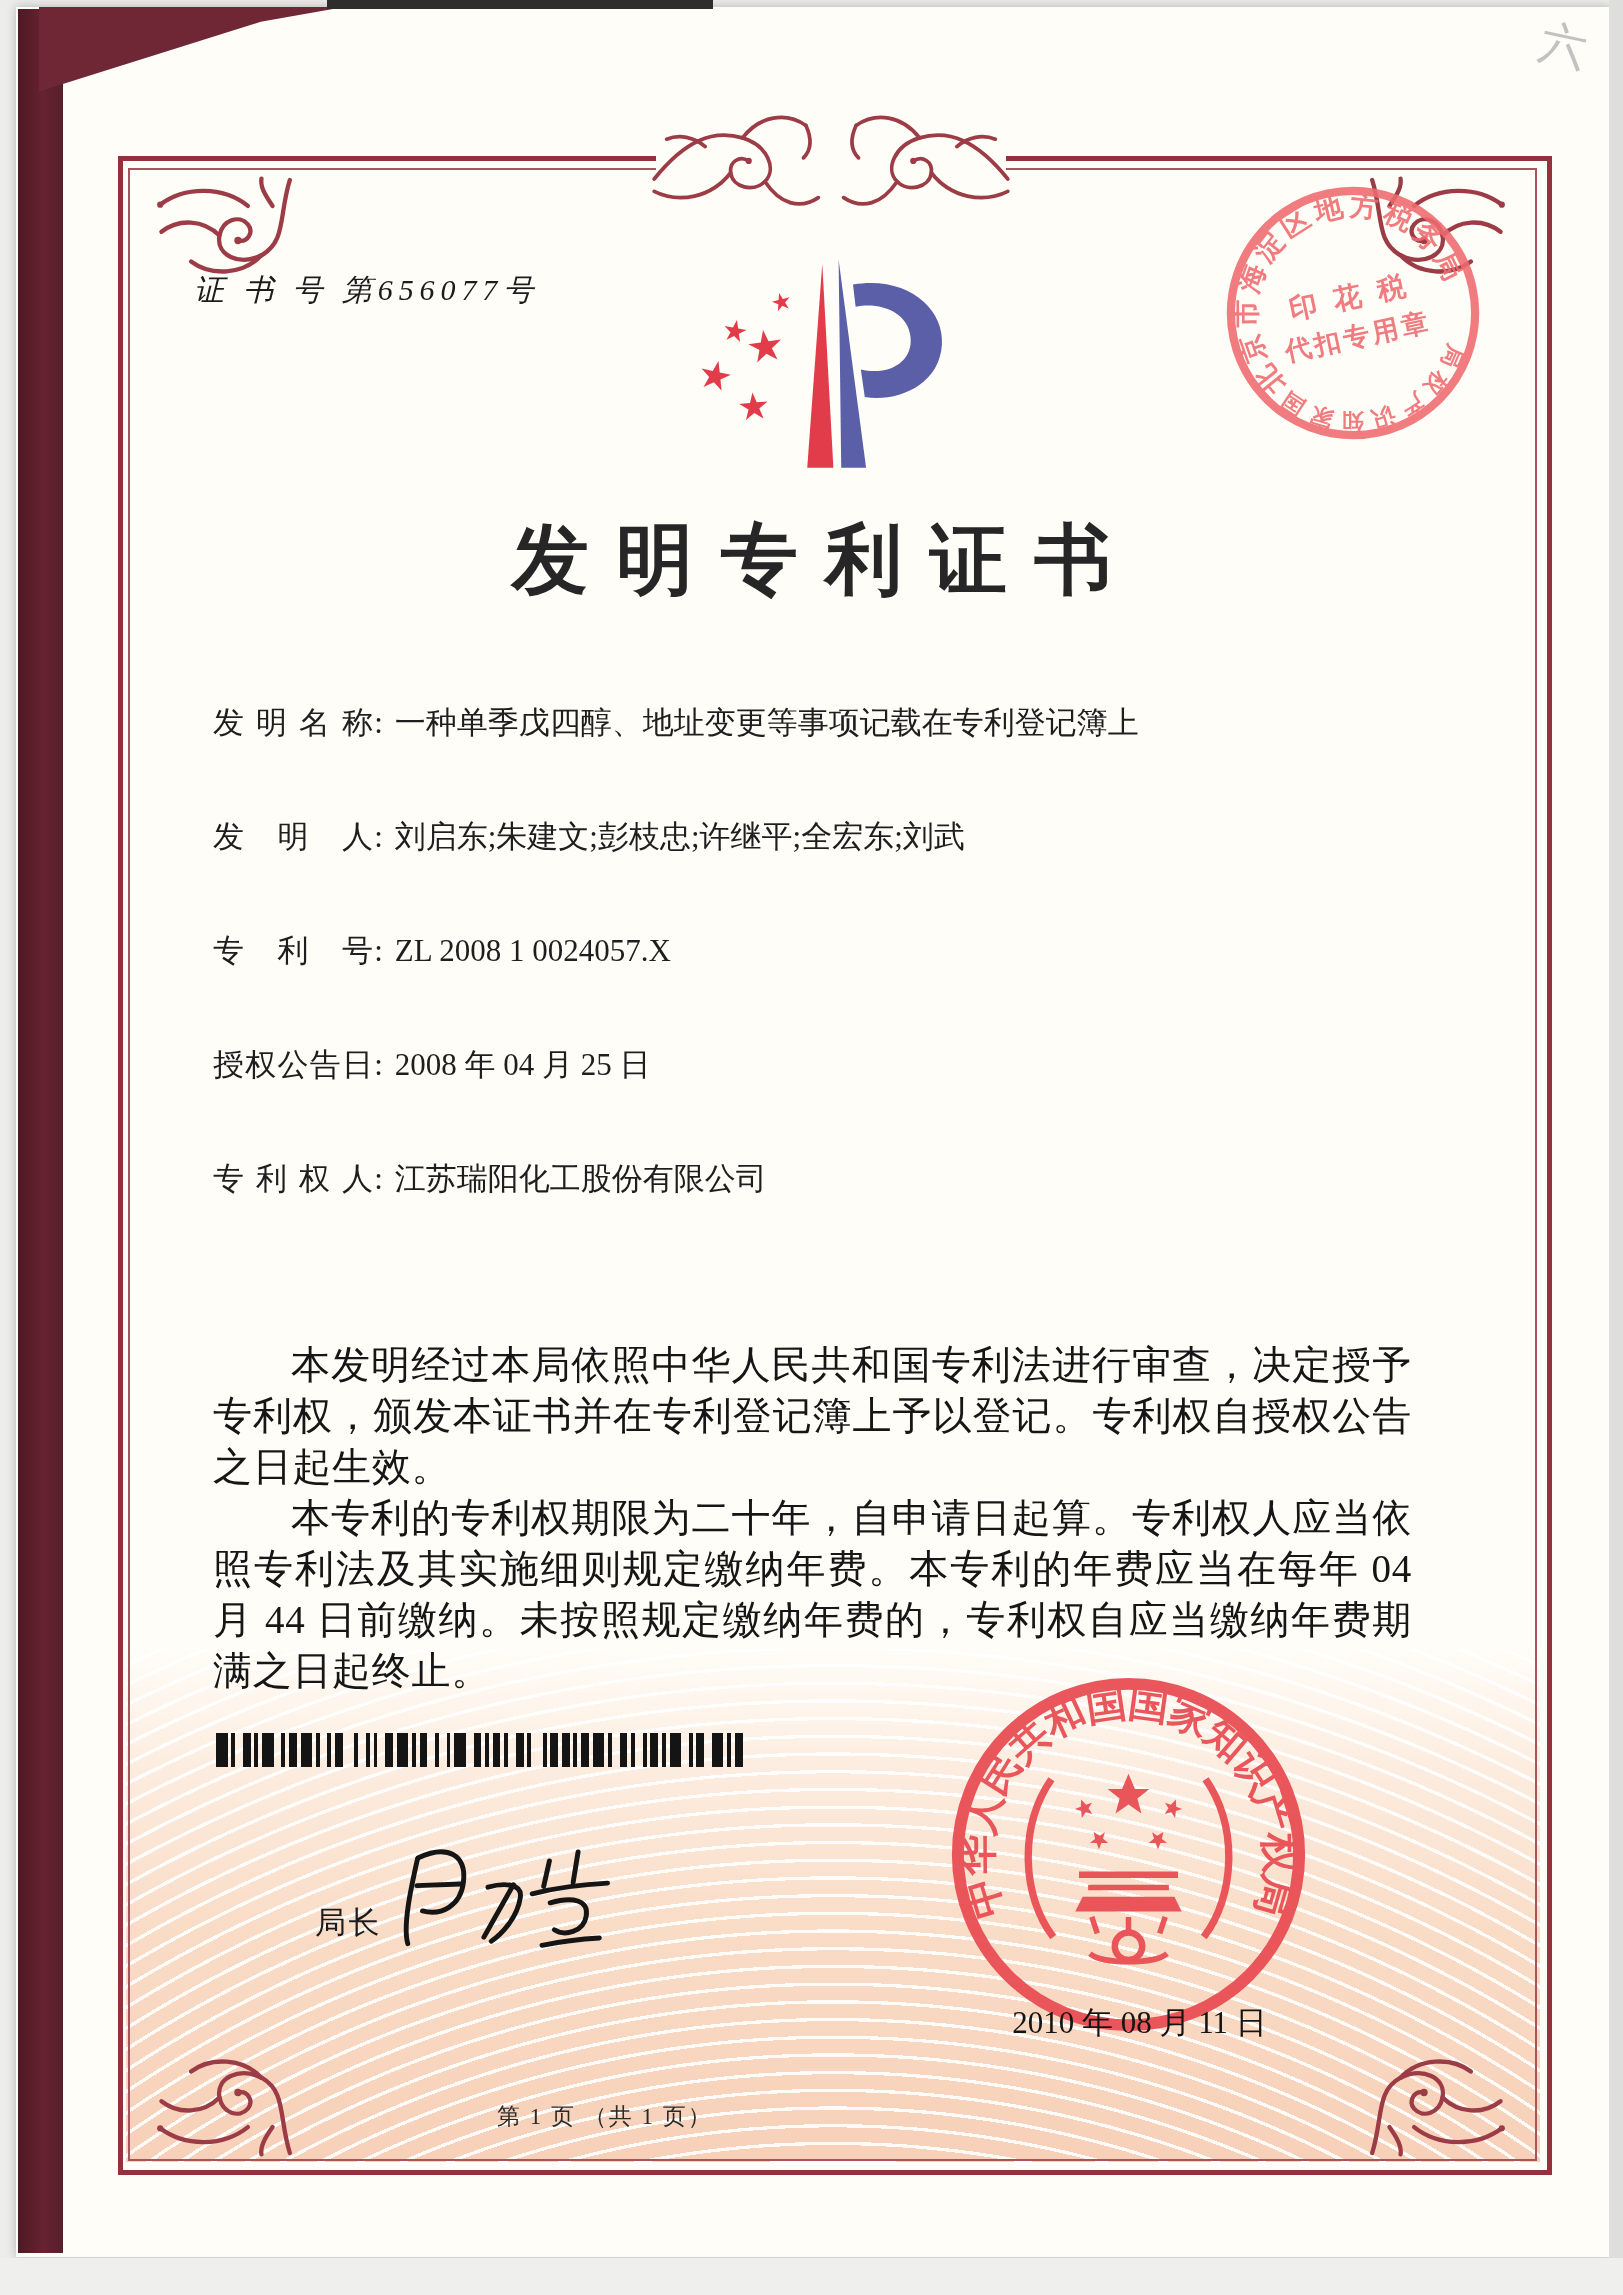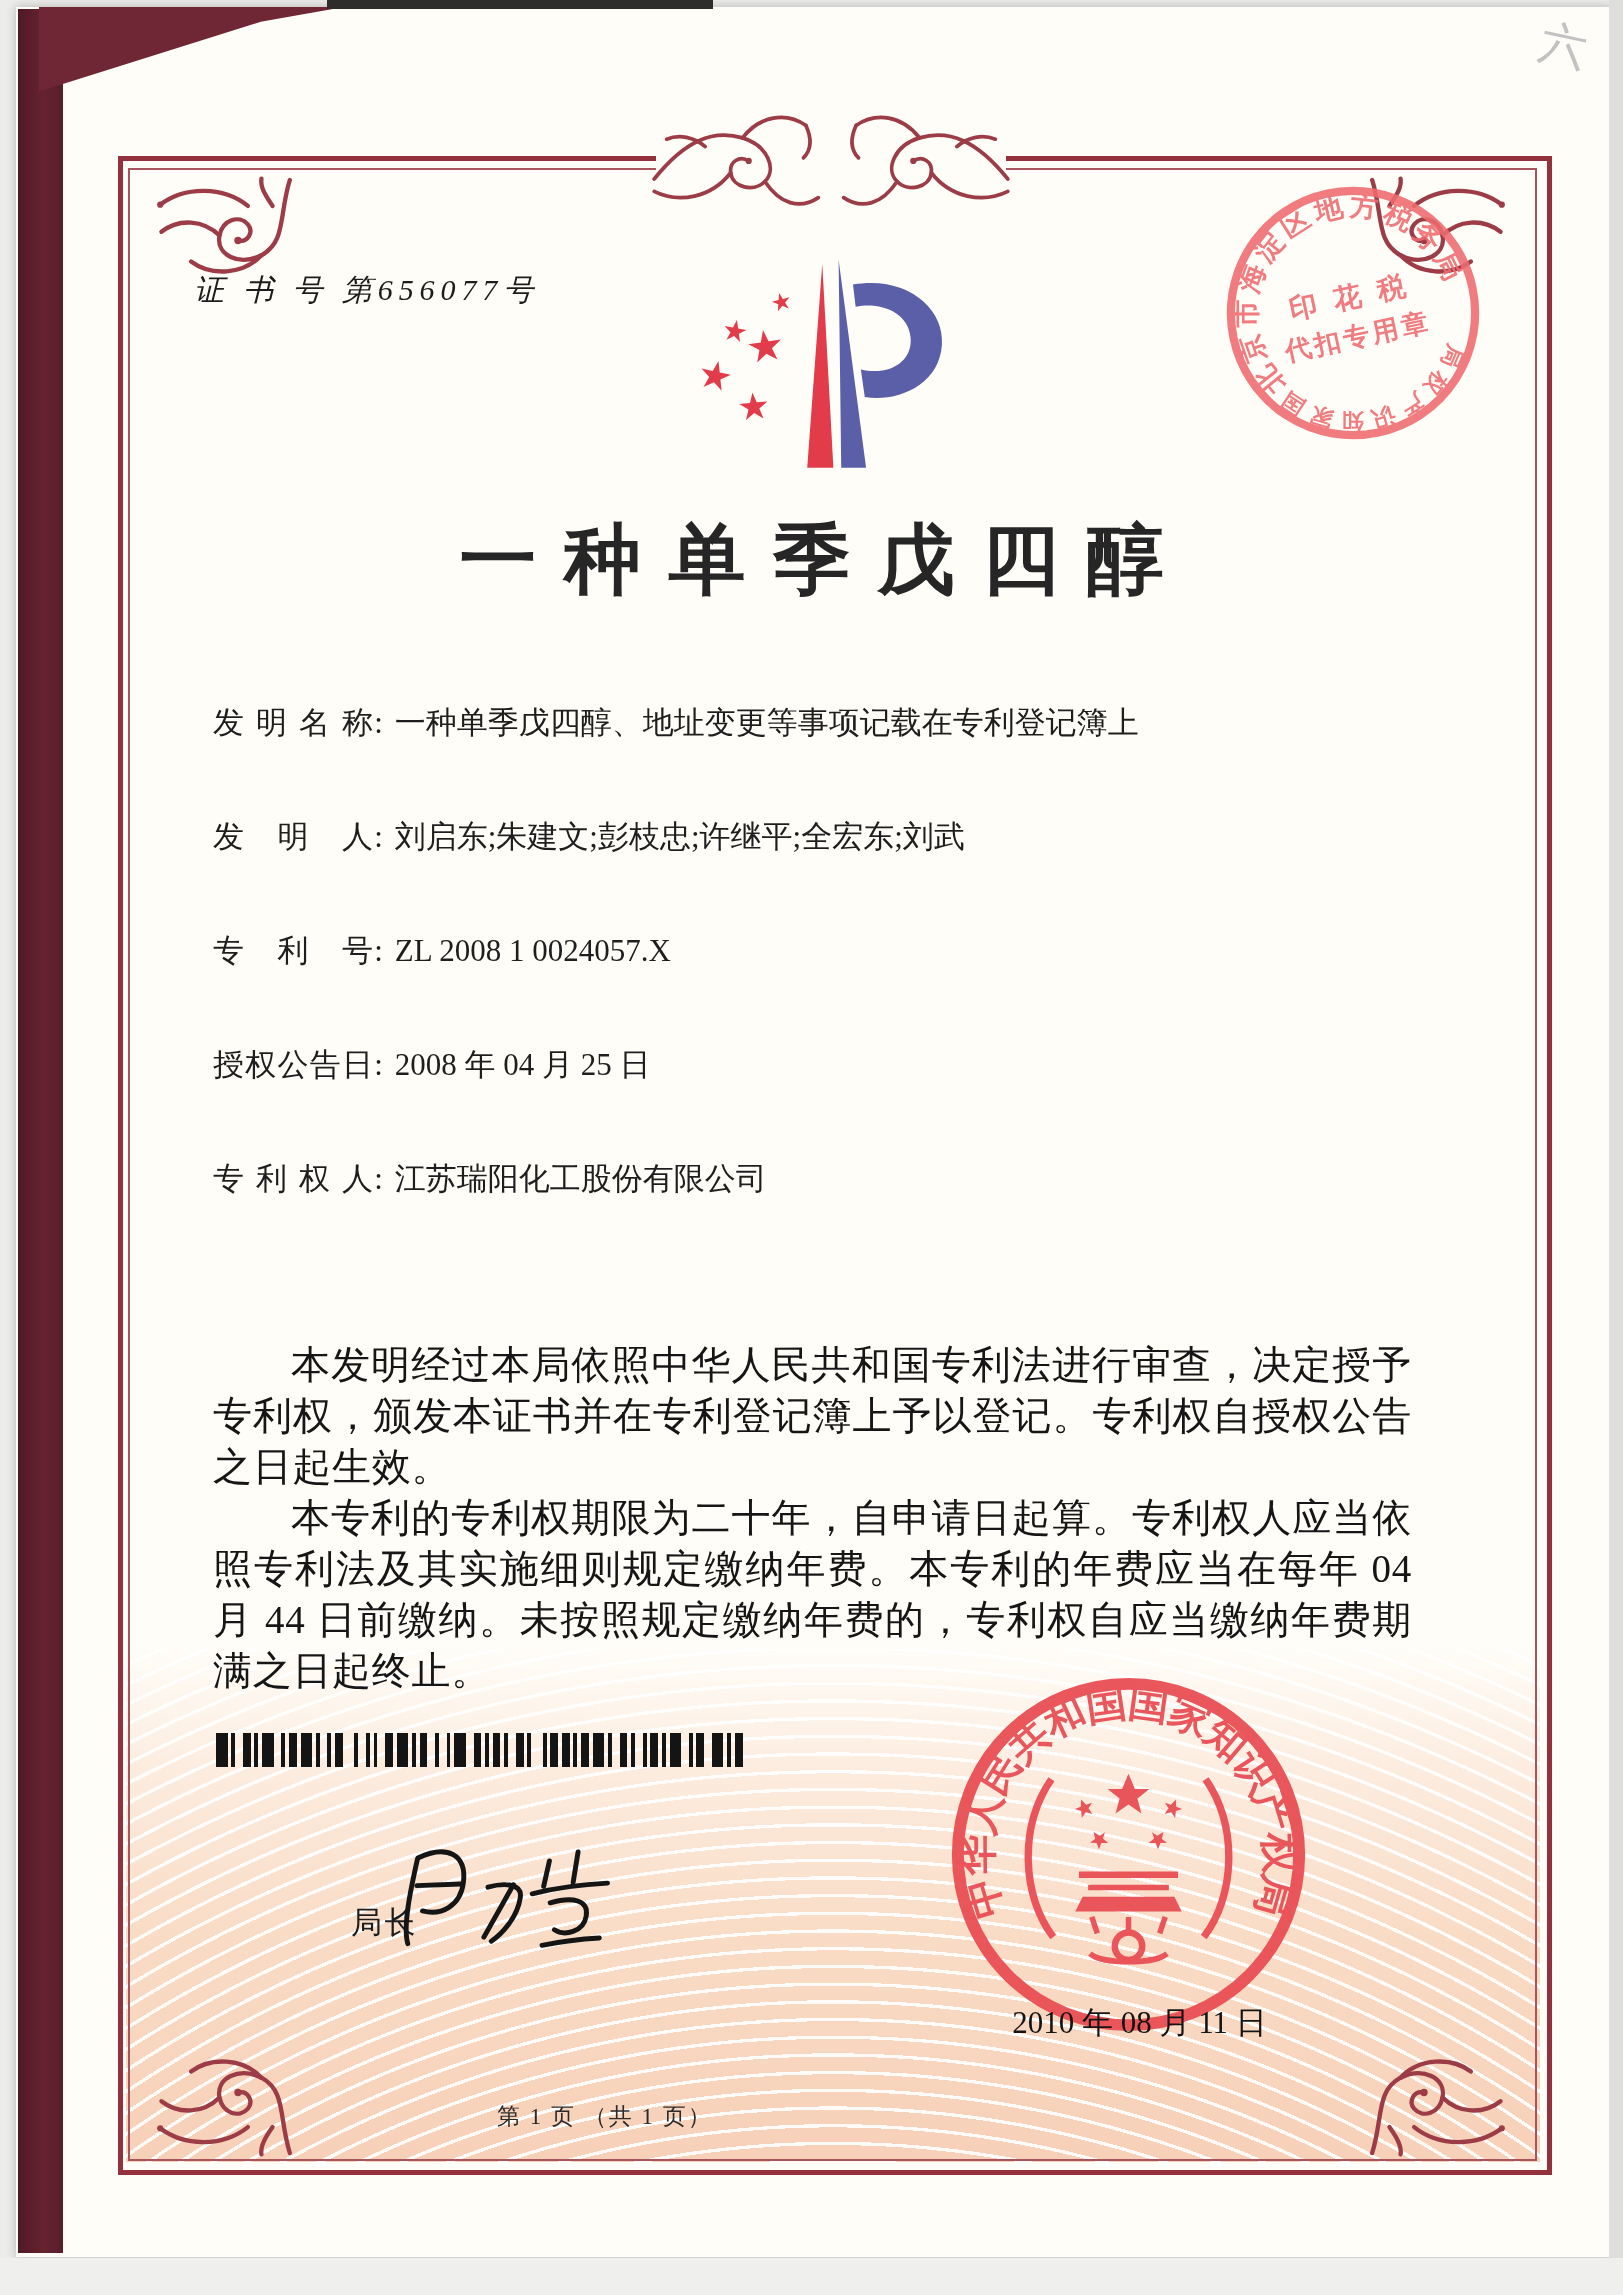--- a/index.html
+++ b/index.html
@@ -53,21 +53,21 @@
   .fcolon{display:inline-block;margin:0 11.8px 0 1.3px;}
   
   .paras{left:213px;top:1339px;width:1199px;font-size:39px;line-height:51px;
     color:#161616;text-align:justify;letter-spacing:0.7px;}
   .paras p{margin:0;text-indent:2em;}
   
   .barcode{left:216px;top:1733px;width:531px;height:34px;display:flex;}
   .barcode i{display:block;height:100%;}
   .barcode i.b{background:#141414;}
   
-  .signer{left:315px;top:1902px;font-size:31px;color:#1c1c1c;letter-spacing:2.6px;margin-left:36px;}
+  .signer{left:315px;top:1902px;font-size:31px;color:#1c1c1c;letter-spacing:2.6px;}
   .signature{left:357px;top:1834px;width:262px;height:131px;}
   
   .seal{left:945px;top:1671px;width:367px;height:367px;opacity:.92;}
   .seal-date{left:956px;top:2002px;width:367px;text-align:center;font-size:31px;
     color:#141414;}
   
   .footer{left:497px;top:2101px;width:589px;font-size:23px;letter-spacing:2px;
     color:#2a2a2a;}
   
   .stamp{left:1221px;top:181px;width:264px;height:264px;transform:rotate(-12deg);
@@ -165,21 +165,21 @@
   <text fill="#ee6b6f" font-size="34" font-weight="bold">
     <textPath href="#stampTopArc" textLength="430" lengthAdjust="spacing">北京市海淀区地方税务局</textPath>
   </text>
   <text fill="#ee6b6f" font-size="27" font-weight="bold">
     <textPath href="#stampBotArc" textLength="240" lengthAdjust="spacing">局权产识知家国</textPath>
   </text>
   <text x="160" y="152" text-anchor="middle" fill="#ee6b6f" font-size="34" font-weight="bold" letter-spacing="6">印 花 税</text>
   <text x="160" y="200" text-anchor="middle" fill="#ee6b6f" font-size="32" font-weight="bold" letter-spacing="4">代扣专用章</text>
 </svg>
 
-<div class="abs title">一种单季戊四醇</div>
+<div class="abs title">发明专利证书</div>
 
 <div class="abs fields" id="fields">
     <div class="row"><span class="flabel">发明名称</span><span class="fcolon">:</span><span class="fvalue">一种单季戊四醇、地址变更等事项记载在专利登记簿上</span></div>
     <div class="row"><span class="flabel">发明人</span><span class="fcolon">:</span><span class="fvalue">刘启东;朱建文;彭枝忠;许继平;全宏东;刘武</span></div>
     <div class="row"><span class="flabel">专利号</span><span class="fcolon">:</span><span class="fvalue">ZL 2008 1 0024057.X</span></div>
     <div class="row"><span class="flabel">授权公告日</span><span class="fcolon">:</span><span class="fvalue">2008 年 04 月 25 日</span></div>
     <div class="row"><span class="flabel">专利权人</span><span class="fcolon">:</span><span class="fvalue">江苏瑞阳化工股份有限公司</span></div>
   </div>
 
 <div class="abs paras" id="paras">

